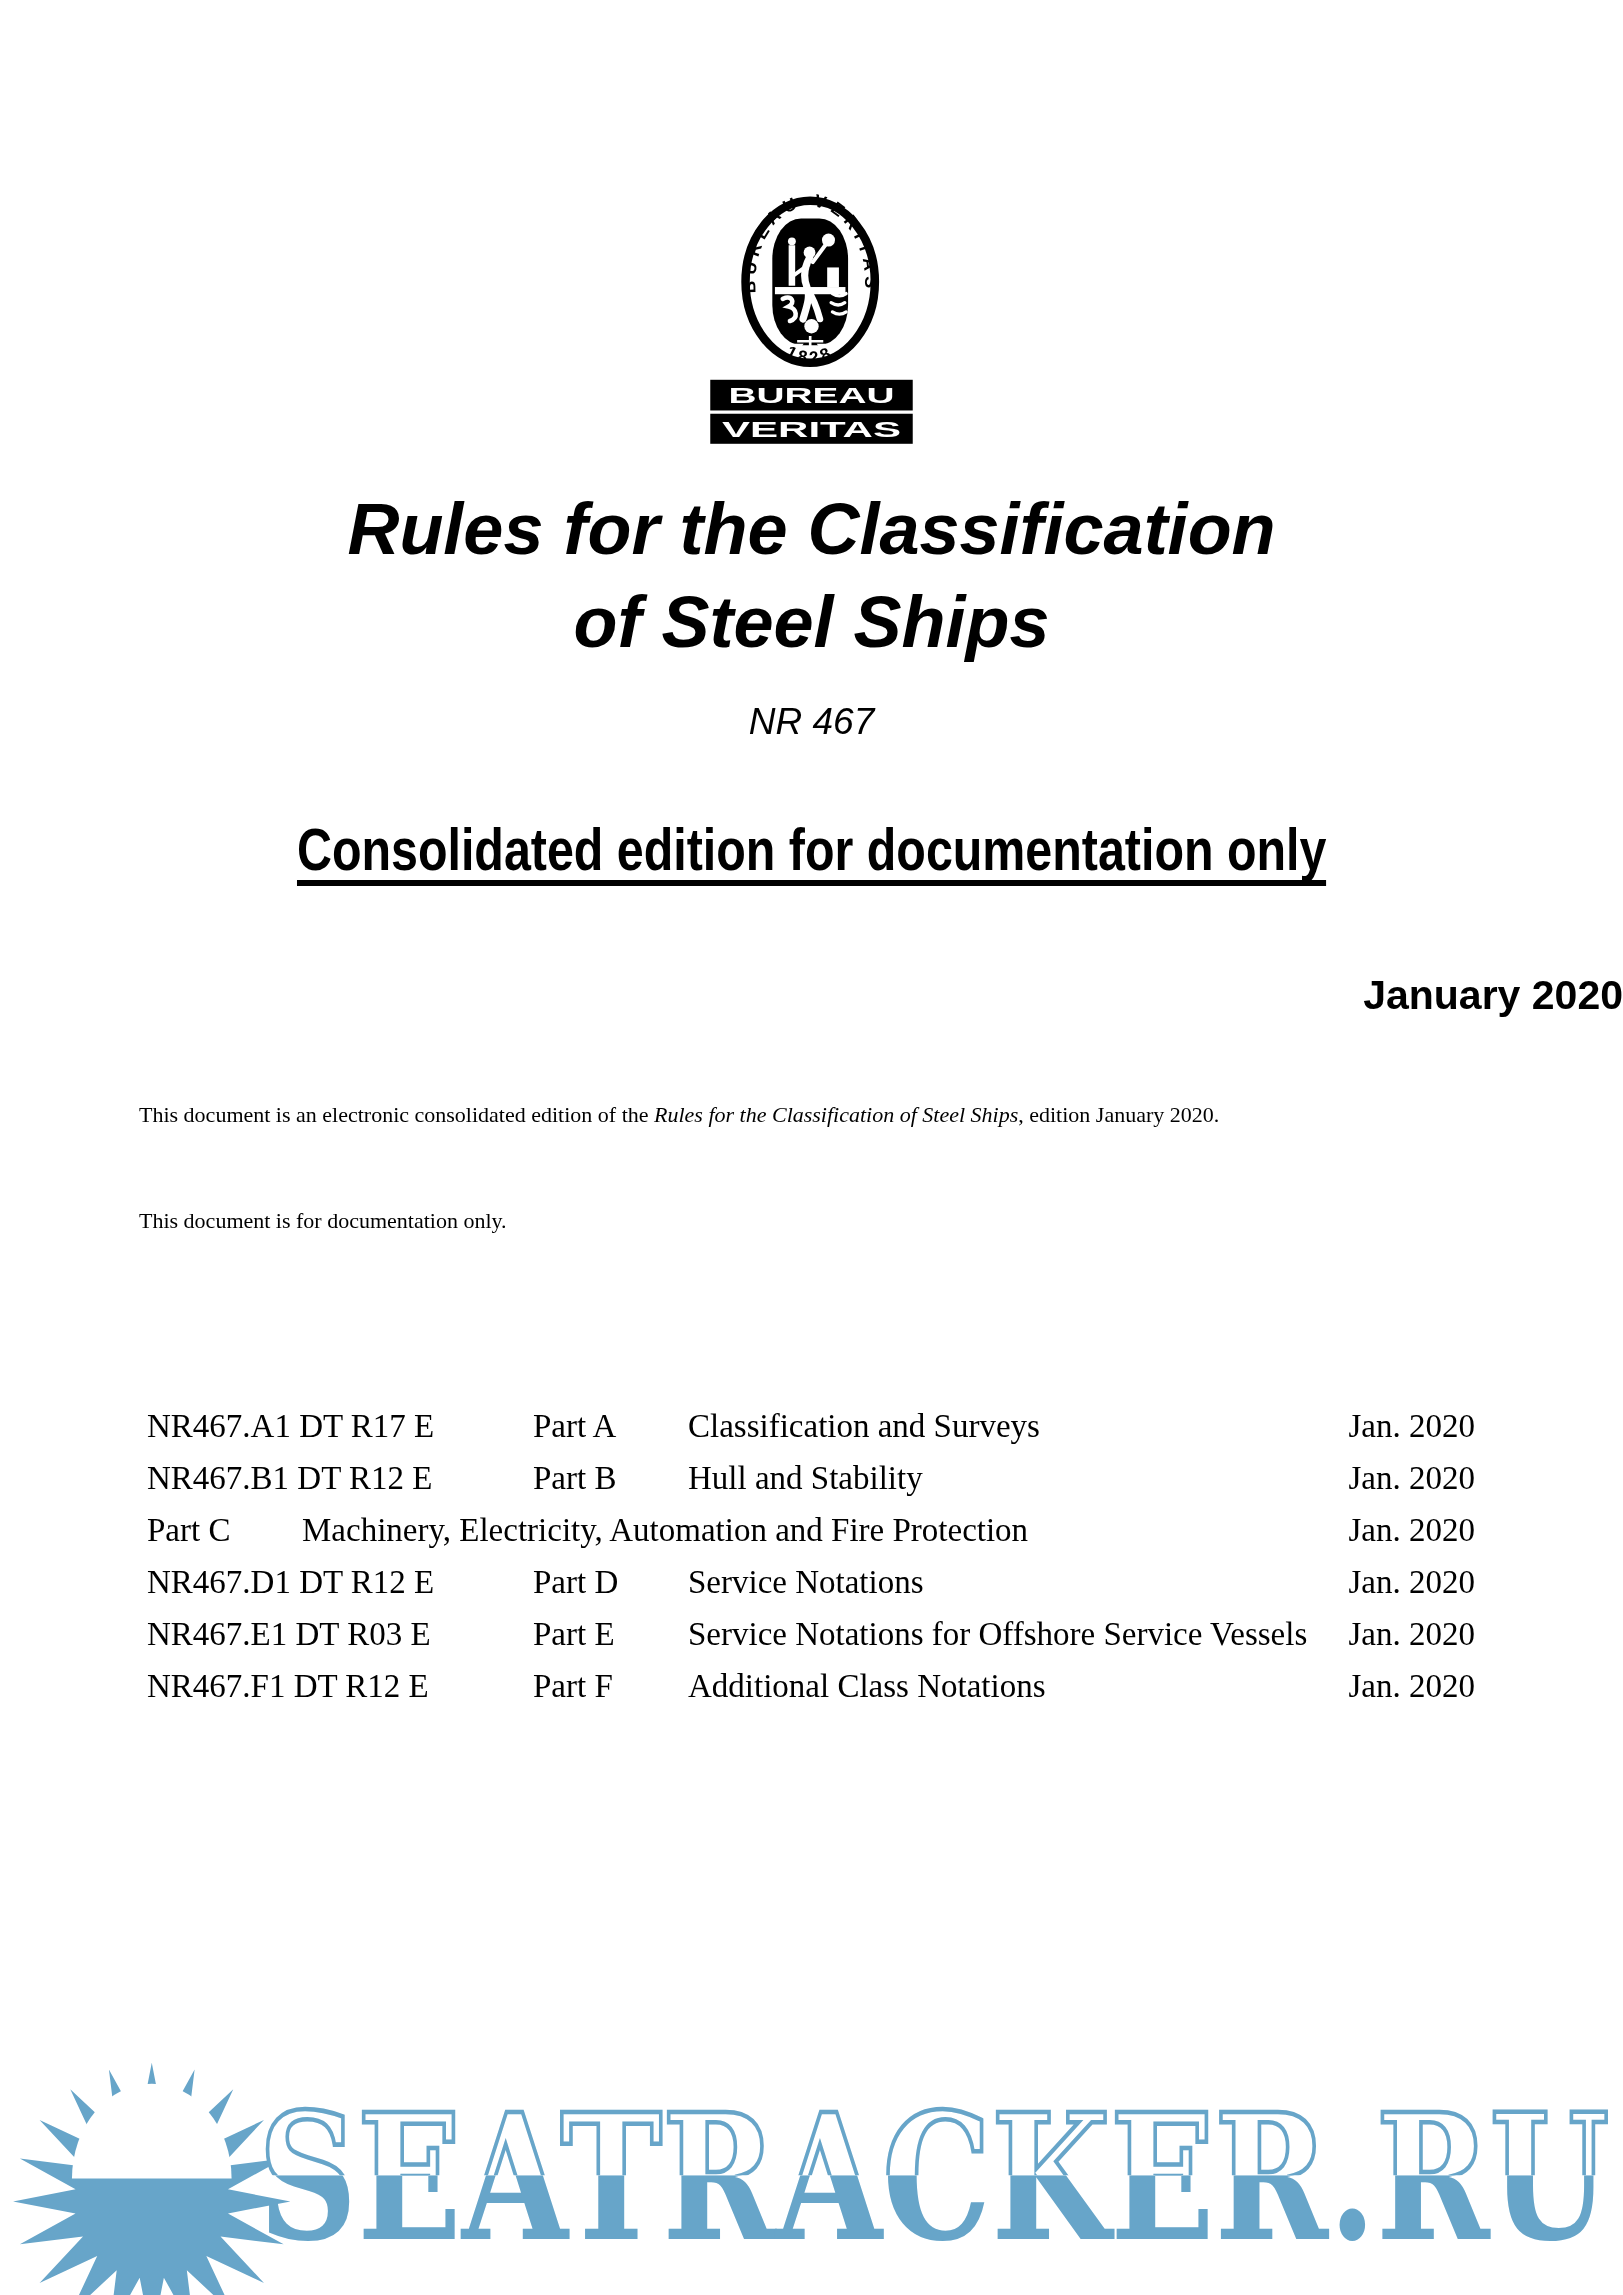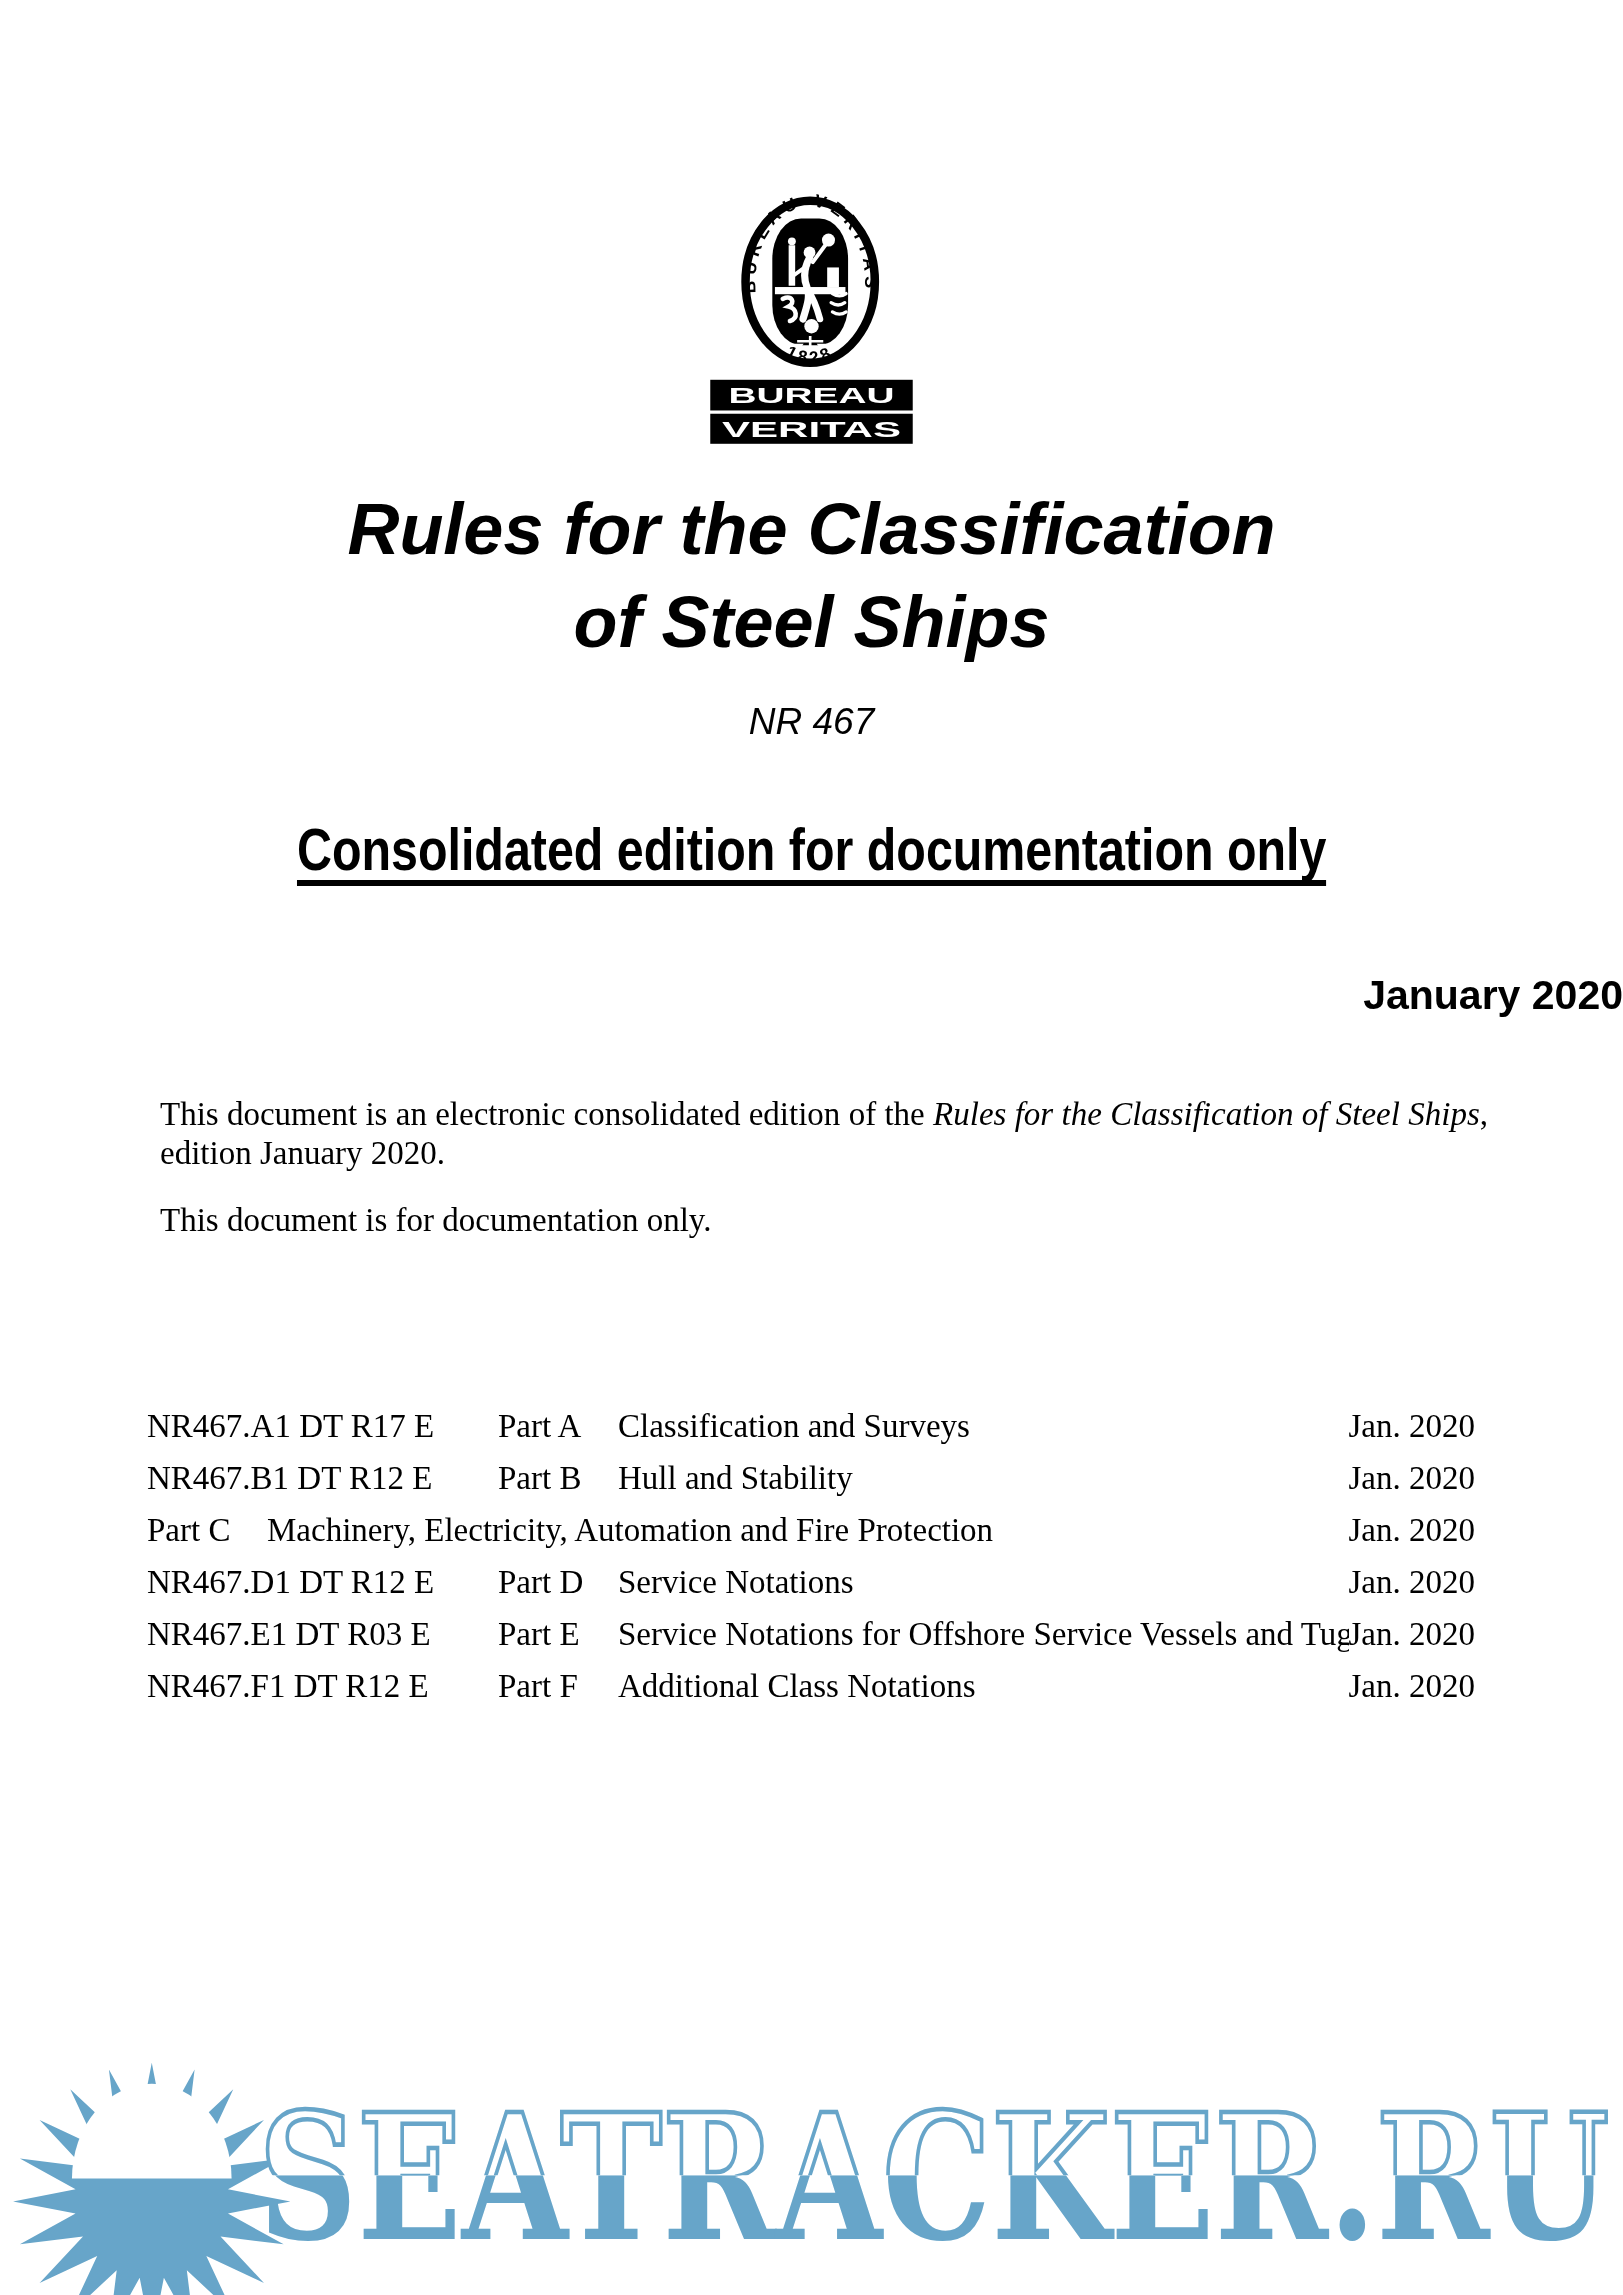--- a/index.html
+++ b/index.html
@@ -40,30 +40,30 @@
     white-space:nowrap;
   }
   .date{
     position:absolute;left:0;top:975px;width:100%;
     text-align:right;
     font-family:"Liberation Sans",sans-serif;
     font-weight:bold;font-size:41px;line-height:1;
   }
   
   .para{
-    position:absolute;left:160px;width:1328px;margin:0;
-    font-size:33px;line-height:39px;
+    position:absolute;left:139px;width:1328px;margin:0;
+    font-size:22px;line-height:39px;
     text-align:justify;
   }
   .p1{top:1095px;}
   .p2{top:1201px;text-align:left;}
   .p3{top:1253px;text-align:left;}
   
   .rtable{position:absolute;left:147px;top:1400px;width:1328px;font-size:33px;}
-  .rrow{display:flex;height:52px;line-height:52px;white-space:nowrap;}
+  .rrow{display:flex;height:52px;line-height:52px;white-space:nowrap;gap:35px;}
   .c-ref{width:351px;flex:0 0 auto;}
   .c-part{width:120px;flex:0 0 auto;}
   .c-title{flex:1 1 auto;overflow:hidden;}
   .c-date{flex:0 0 auto;text-align:right;}
   
   .watermark{position:absolute;left:0;top:2015px;width:1623px;height:280px;}
   .wm-text{font-family:"DejaVu Serif",serif;font-weight:bold;font-size:267px;}
   .wm-top{fill:#ffffff;stroke:#67a5c9;stroke-width:7px;}
   .wm-bottom{fill:#67a5c9;}
 </style>

